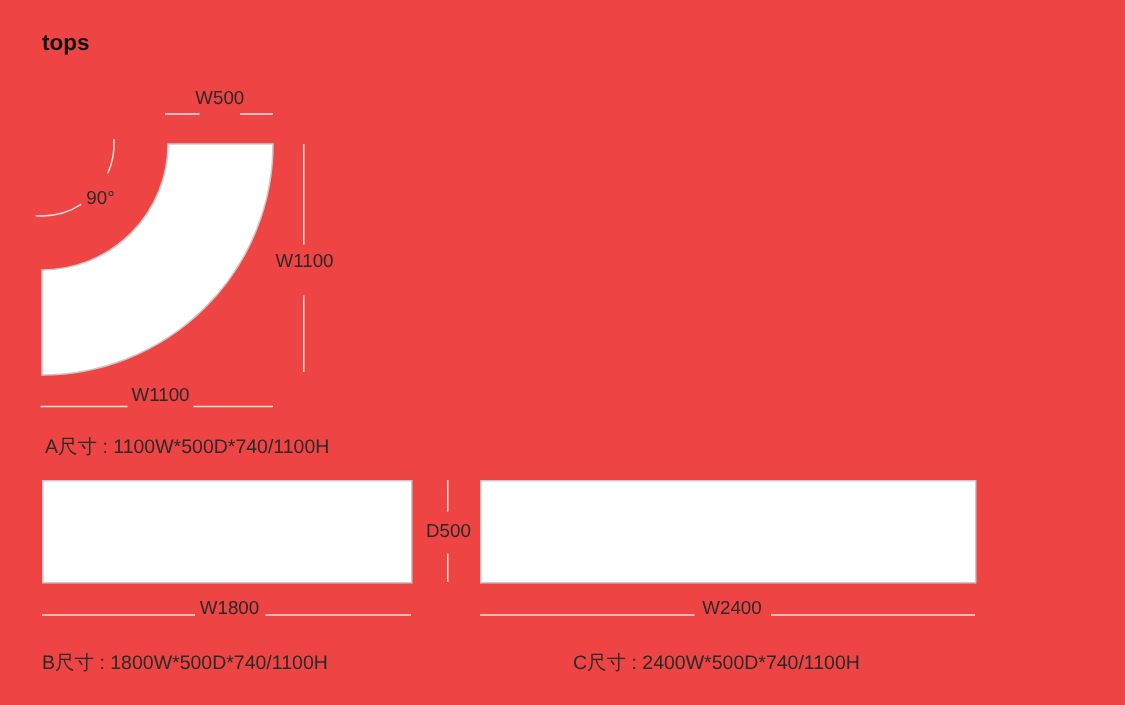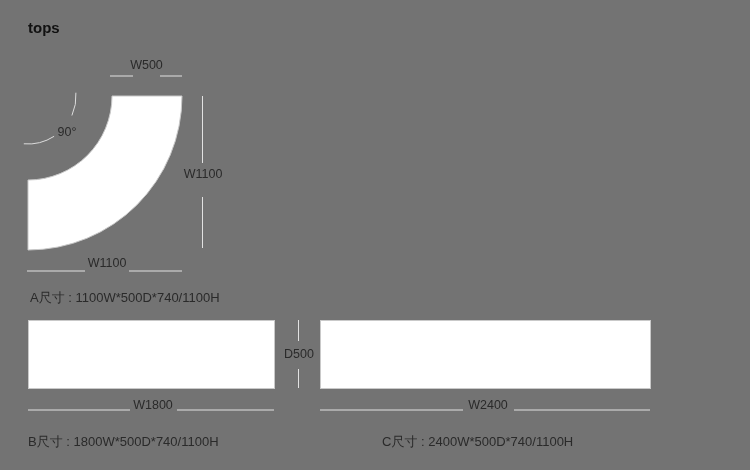--- a/index.html
+++ b/index.html
@@ -8,21 +8,21 @@
     background: #ffffff;
     width: 750px;
     height: 470px;
     overflow: hidden;
     font-family: "Liberation Sans", sans-serif;
   }
   .canvas {
     position: relative;
     width: 750px;
     height: 470px;
-    background: #737373;
+    background: #ef4444;
   }
   svg text {
     font-family: "Liberation Sans", sans-serif;
     fill: #222222;
   }
   .title-text {
     font-size: 15px;
     font-weight: 700;
     fill: #111111;
   }

